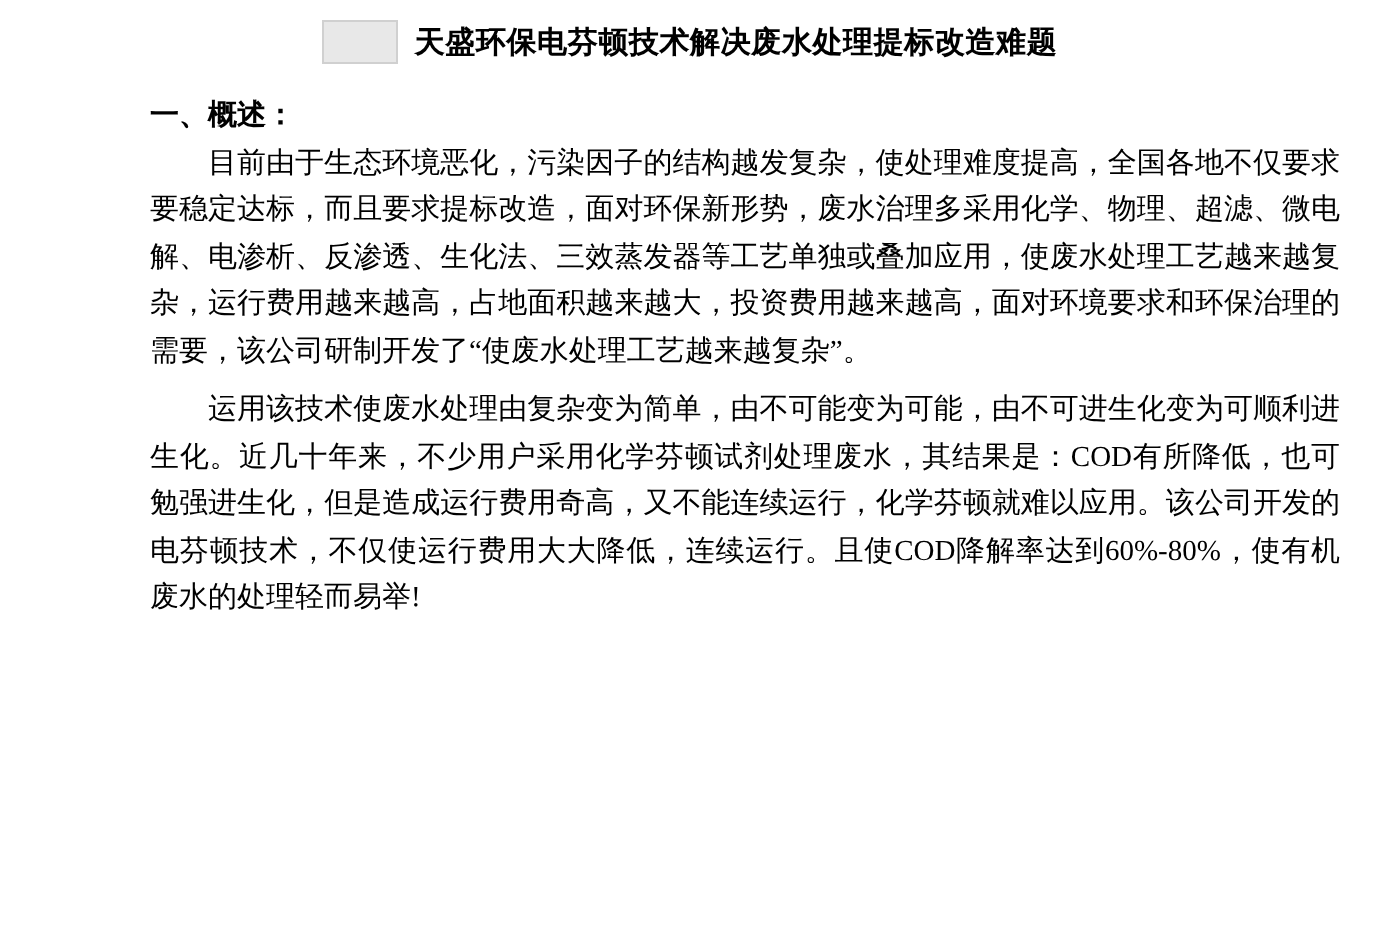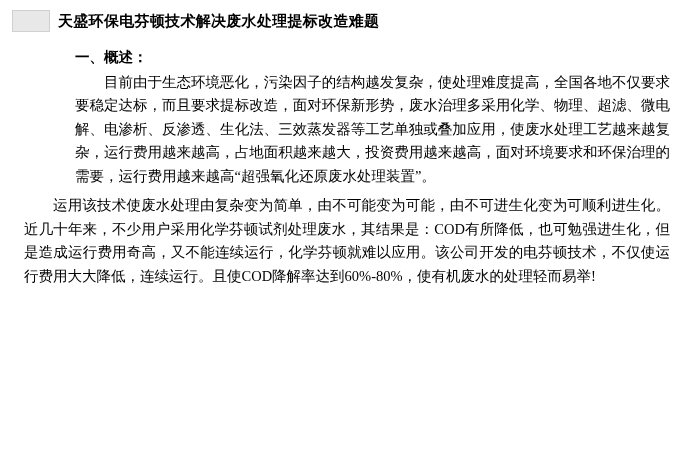--- a/index.html
+++ b/index.html
@@ -17,24 +17,24 @@
   .page {
     position: relative;
     width: 690px;
     height: 474px;
     box-sizing: border-box;
     padding: 0;
   }
   .title-row {
     display: flex;
     align-items: center;
-    justify-content: flex-start;
+    justify-content: center;
     margin-top: 10px;
     margin-bottom: 16px;
-    padding-left: 12px;
+    padding-left: 0;
   }
   .title-image {
     width: 36px;
     height: 20px;
     background: #e8e8e8;
     border: 1px solid #d0d0d0;
     margin-right: 8px;
     flex: 0 0 auto;
   }
   .doc-title {
@@ -54,31 +54,30 @@
     font-size: 14.5px;
     line-height: 1.62;
     text-align: justify;
     text-justify: inter-ideograph;
     margin: 0 0 6px 0;
     padding: 0 20px 0 75px;
     text-indent: 2em;
   }
   .para.last {
     margin-bottom: 0;
-    padding-left: 24px;
   }
 </style>
 </head>
 <body>
 
 <div class="page">
 
   <div class="title-row">
     <div class="title-image"></div>
     <div class="doc-title">天盛环保电芬顿技术解决废水处理提标改造难题</div>
   </div>
 
   <div class="section-heading">一、概述：</div>
 
-  <p class="para">目前由于生态环境恶化，污染因子的结构越发复杂，使处理难度提高，全国各地不仅要求要稳定达标，而且要求提标改造，面对环保新形势，废水治理多采用化学、物理、超滤、微电解、电渗析、反渗透、生化法、三效蒸发器等工艺单独或叠加应用，使废水处理工艺越来越复杂，运行费用越来越高，占地面积越来越大，投资费用越来越高，面对环境要求和环保治理的需要，运行费用越来越高“超强氧化还原废水处理装置”。</p>
+  <p class="para">目前由于生态环境恶化，污染因子的结构越发复杂，使处理难度提高，全国各地不仅要求要稳定达标，而且要求提标改造，面对环保新形势，废水治理多采用化学、物理、超滤、微电解、电渗析、反渗透、生化法、三效蒸发器等工艺单独或叠加应用，使废水处理工艺越来越复杂，运行费用越来越高，占地面积越来越大，投资费用越来越高，面对环境要求和环保治理的需要，该公司研制开发了“使废水处理工艺越来越复杂”。</p>
   <p class="para last">运用该技术使废水处理由复杂变为简单，由不可能变为可能，由不可进生化变为可顺利进生化。近几十年来，不少用户采用化学芬顿试剂处理废水，其结果是：COD有所降低，也可勉强进生化，但是造成运行费用奇高，又不能连续运行，化学芬顿就难以应用。该公司开发的电芬顿技术，不仅使运行费用大大降低，连续运行。且使COD降解率达到60%-80%，使有机废水的处理轻而易举!</p>
 
 </div>
 
 </body></html>

